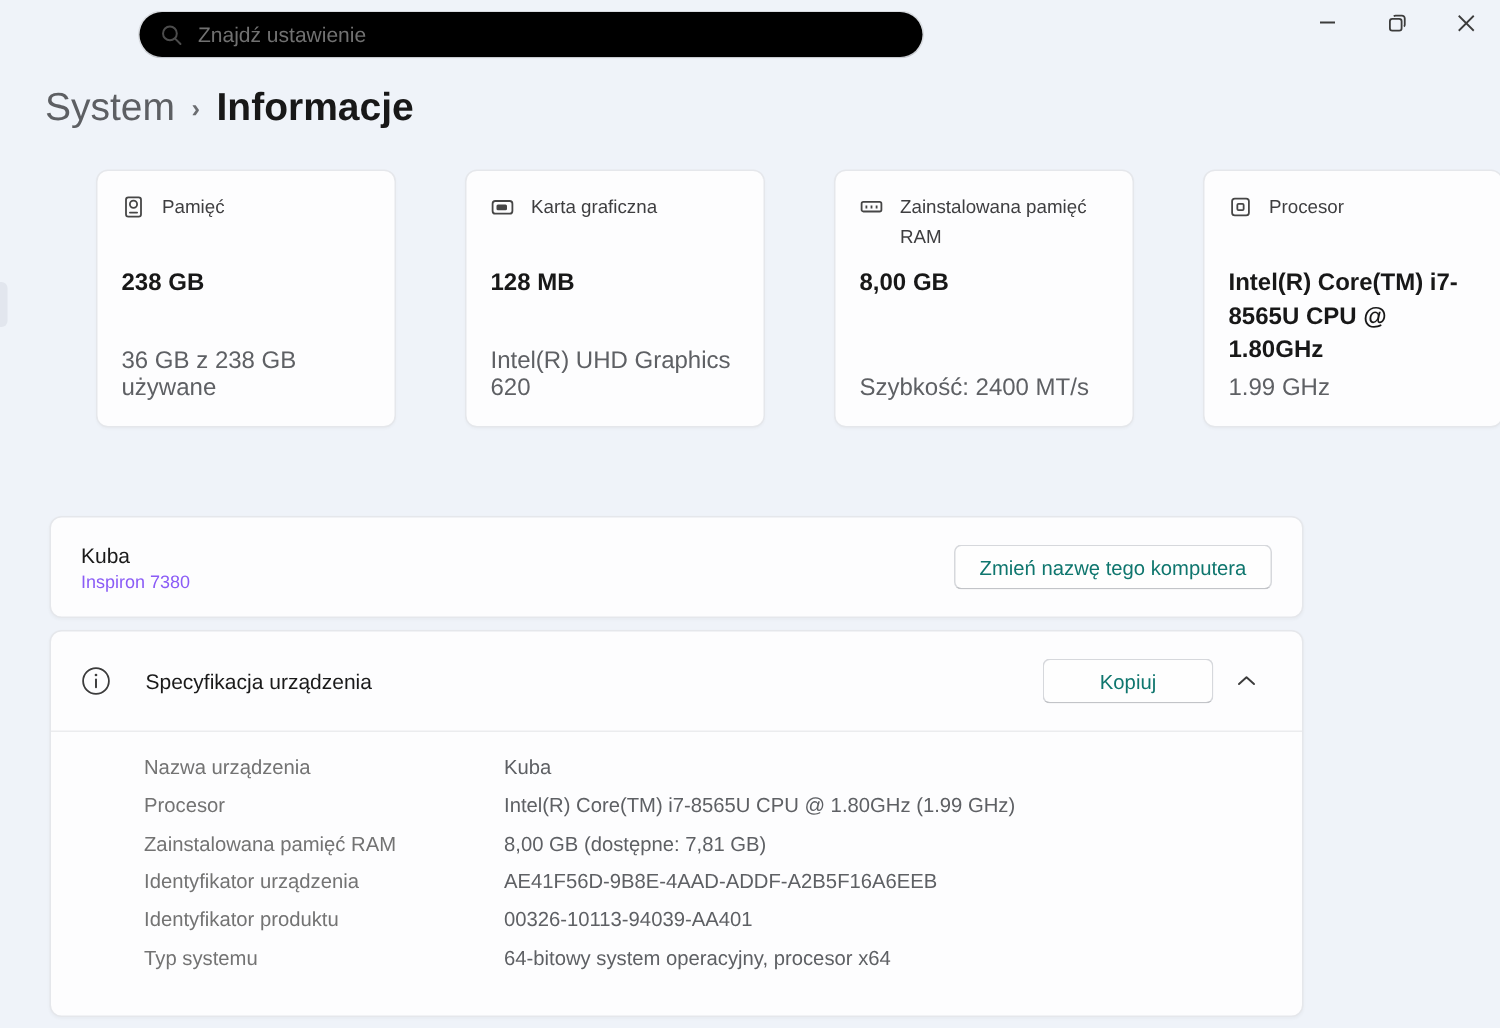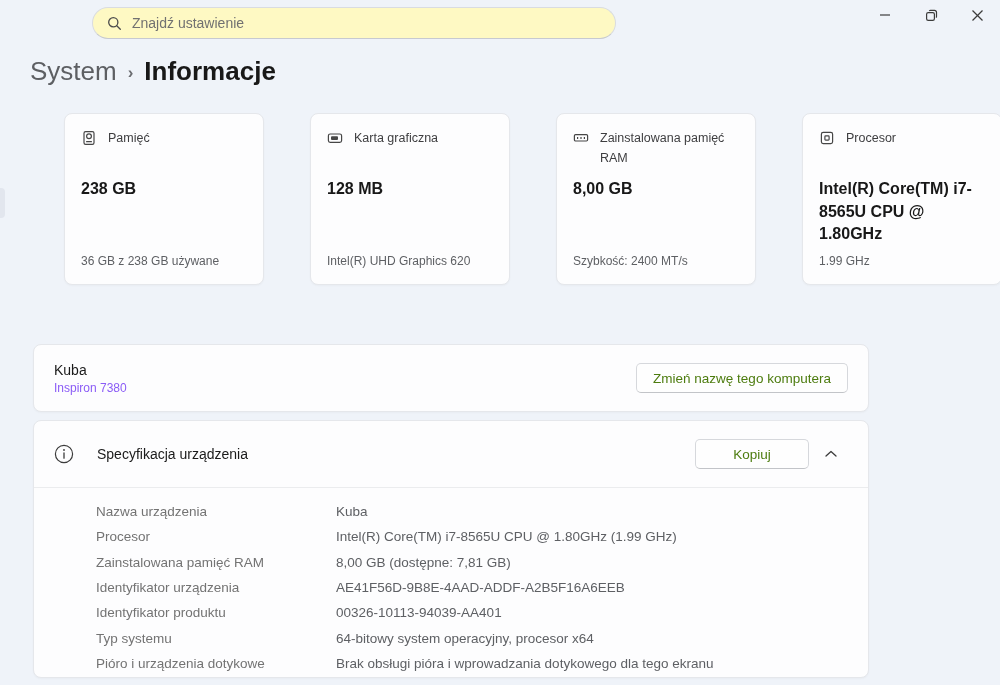--- a/index.html
+++ b/index.html
@@ -8,21 +8,21 @@
     position:relative;
     overflow:hidden;
     background:#eff3f9;
     font-family:"Liberation Sans", sans-serif;
     color:#1b1b1b;
     -webkit-font-smoothing:antialiased;
   }
   
   .search-box {
     position:absolute; left:92px; top:7px; width:524px; height:32px;
-    background:#fef9c3;
+    background:#000000;
     border:1px solid #d9dce1; border-bottom-color:#c7cad0;
     border-radius:17px;
     display:flex; align-items:center; padding:0 14px; gap:10px;text-align:center;
   }
   .search-placeholder { font-size:14px; color:#717171; }
   .win-controls {
     position:absolute; top:0; right:0; height:30px; display:flex;
   }
   .win-btn { width:46px; height:30px; display:flex; align-items:center; justify-content:center; background:transparent; border:none; cursor:default; }
   
@@ -42,38 +42,38 @@
     border:1px solid #e5e7eb;
     border-radius:8px;
     box-shadow:0 1px 2px rgba(0,0,0,0.03);
     padding:14px 16px 16px 16px;
     display:flex; flex-direction:column;margin-left:29px;
   }
   .card-head { display:flex; gap:11px; align-items:flex-start; min-height:50px; }
   .card-head .lbl { font-size:12.5px; line-height:1.6; color:#3e3e40; }
   .card-head svg { flex:0 0 auto; margin-top:2px; }
   .card-value { font-size:16px; font-weight:700; color:#181818; line-height:1.42; }
-  .card-footer { margin-top:auto; font-size:12px; color:#5e6064; }
+  .card-footer { margin-top:auto; font-size:16px; color:#5e6064; }
   
   .panel {
     position:absolute; left:33px; width:836px;
     background:#fdfdfe;
     border:1px solid #e5e7eb;
     border-radius:8px;
     box-shadow:0 1px 2px rgba(0,0,0,0.03);
   }
   .device-panel { top:344px; height:68px; display:flex; align-items:center; padding:0 20px; }
   .device-name { font-size:14px; color:#1a1a1a; }
   .device-model { font-size:12px; color:#8b5cf6; margin-top:3px; }
   .btn {
     background:#fefefe;
     border:1px solid #d6d8dc; border-bottom-color:#c2c4c8;
     border-radius:5px;
     font-family:"Liberation Sans", sans-serif;
-    font-size:13.5px; color:#4d7c0f;
+    font-size:13.5px; color:#0f766e;
     height:30px; display:flex; align-items:center; justify-content:center;
     cursor:default;
   }
   .rename-btn { margin-left:auto; width:212px; }
   .spec-panel { top:420px; height:258px; display:flex; flex-direction:column; overflow:hidden; }
   .spec-header { height:66px; flex:0 0 auto; display:flex; align-items:center; padding:0 20px; }
   .spec-title { font-size:14px; color:#1a1a1a; margin-left:23px; }
   .copy-btn { margin-left:auto; width:114px; }
   .chev-btn { width:34px; height:30px; border:none; background:transparent; display:flex; align-items:center; justify-content:center; margin-left:5px; cursor:default; }
   .divider { height:1px; background:#ebecee; flex:0 0 auto; }
@@ -241,18 +241,14 @@
       <span class="spec-value">AE41F56D-9B8E-4AAD-ADDF-A2B5F16A6EEB</span>
     </div>
     <div class="spec-row">
       <span class="spec-label">Identyfikator produktu</span>
       <span class="spec-value">00326-10113-94039-AA401</span>
     </div>
     <div class="spec-row">
       <span class="spec-label">Typ systemu</span>
       <span class="spec-value">64-bitowy system operacyjny, procesor x64</span>
     </div>
-    <div class="spec-row">
-      <span class="spec-label">Pióro i urządzenia dotykowe</span>
-      <span class="spec-value">Brak obsługi pióra i wprowadzania dotykowego dla tego ekranu</span>
-    </div>
   </div>
 </div>
 
 </body></html>

